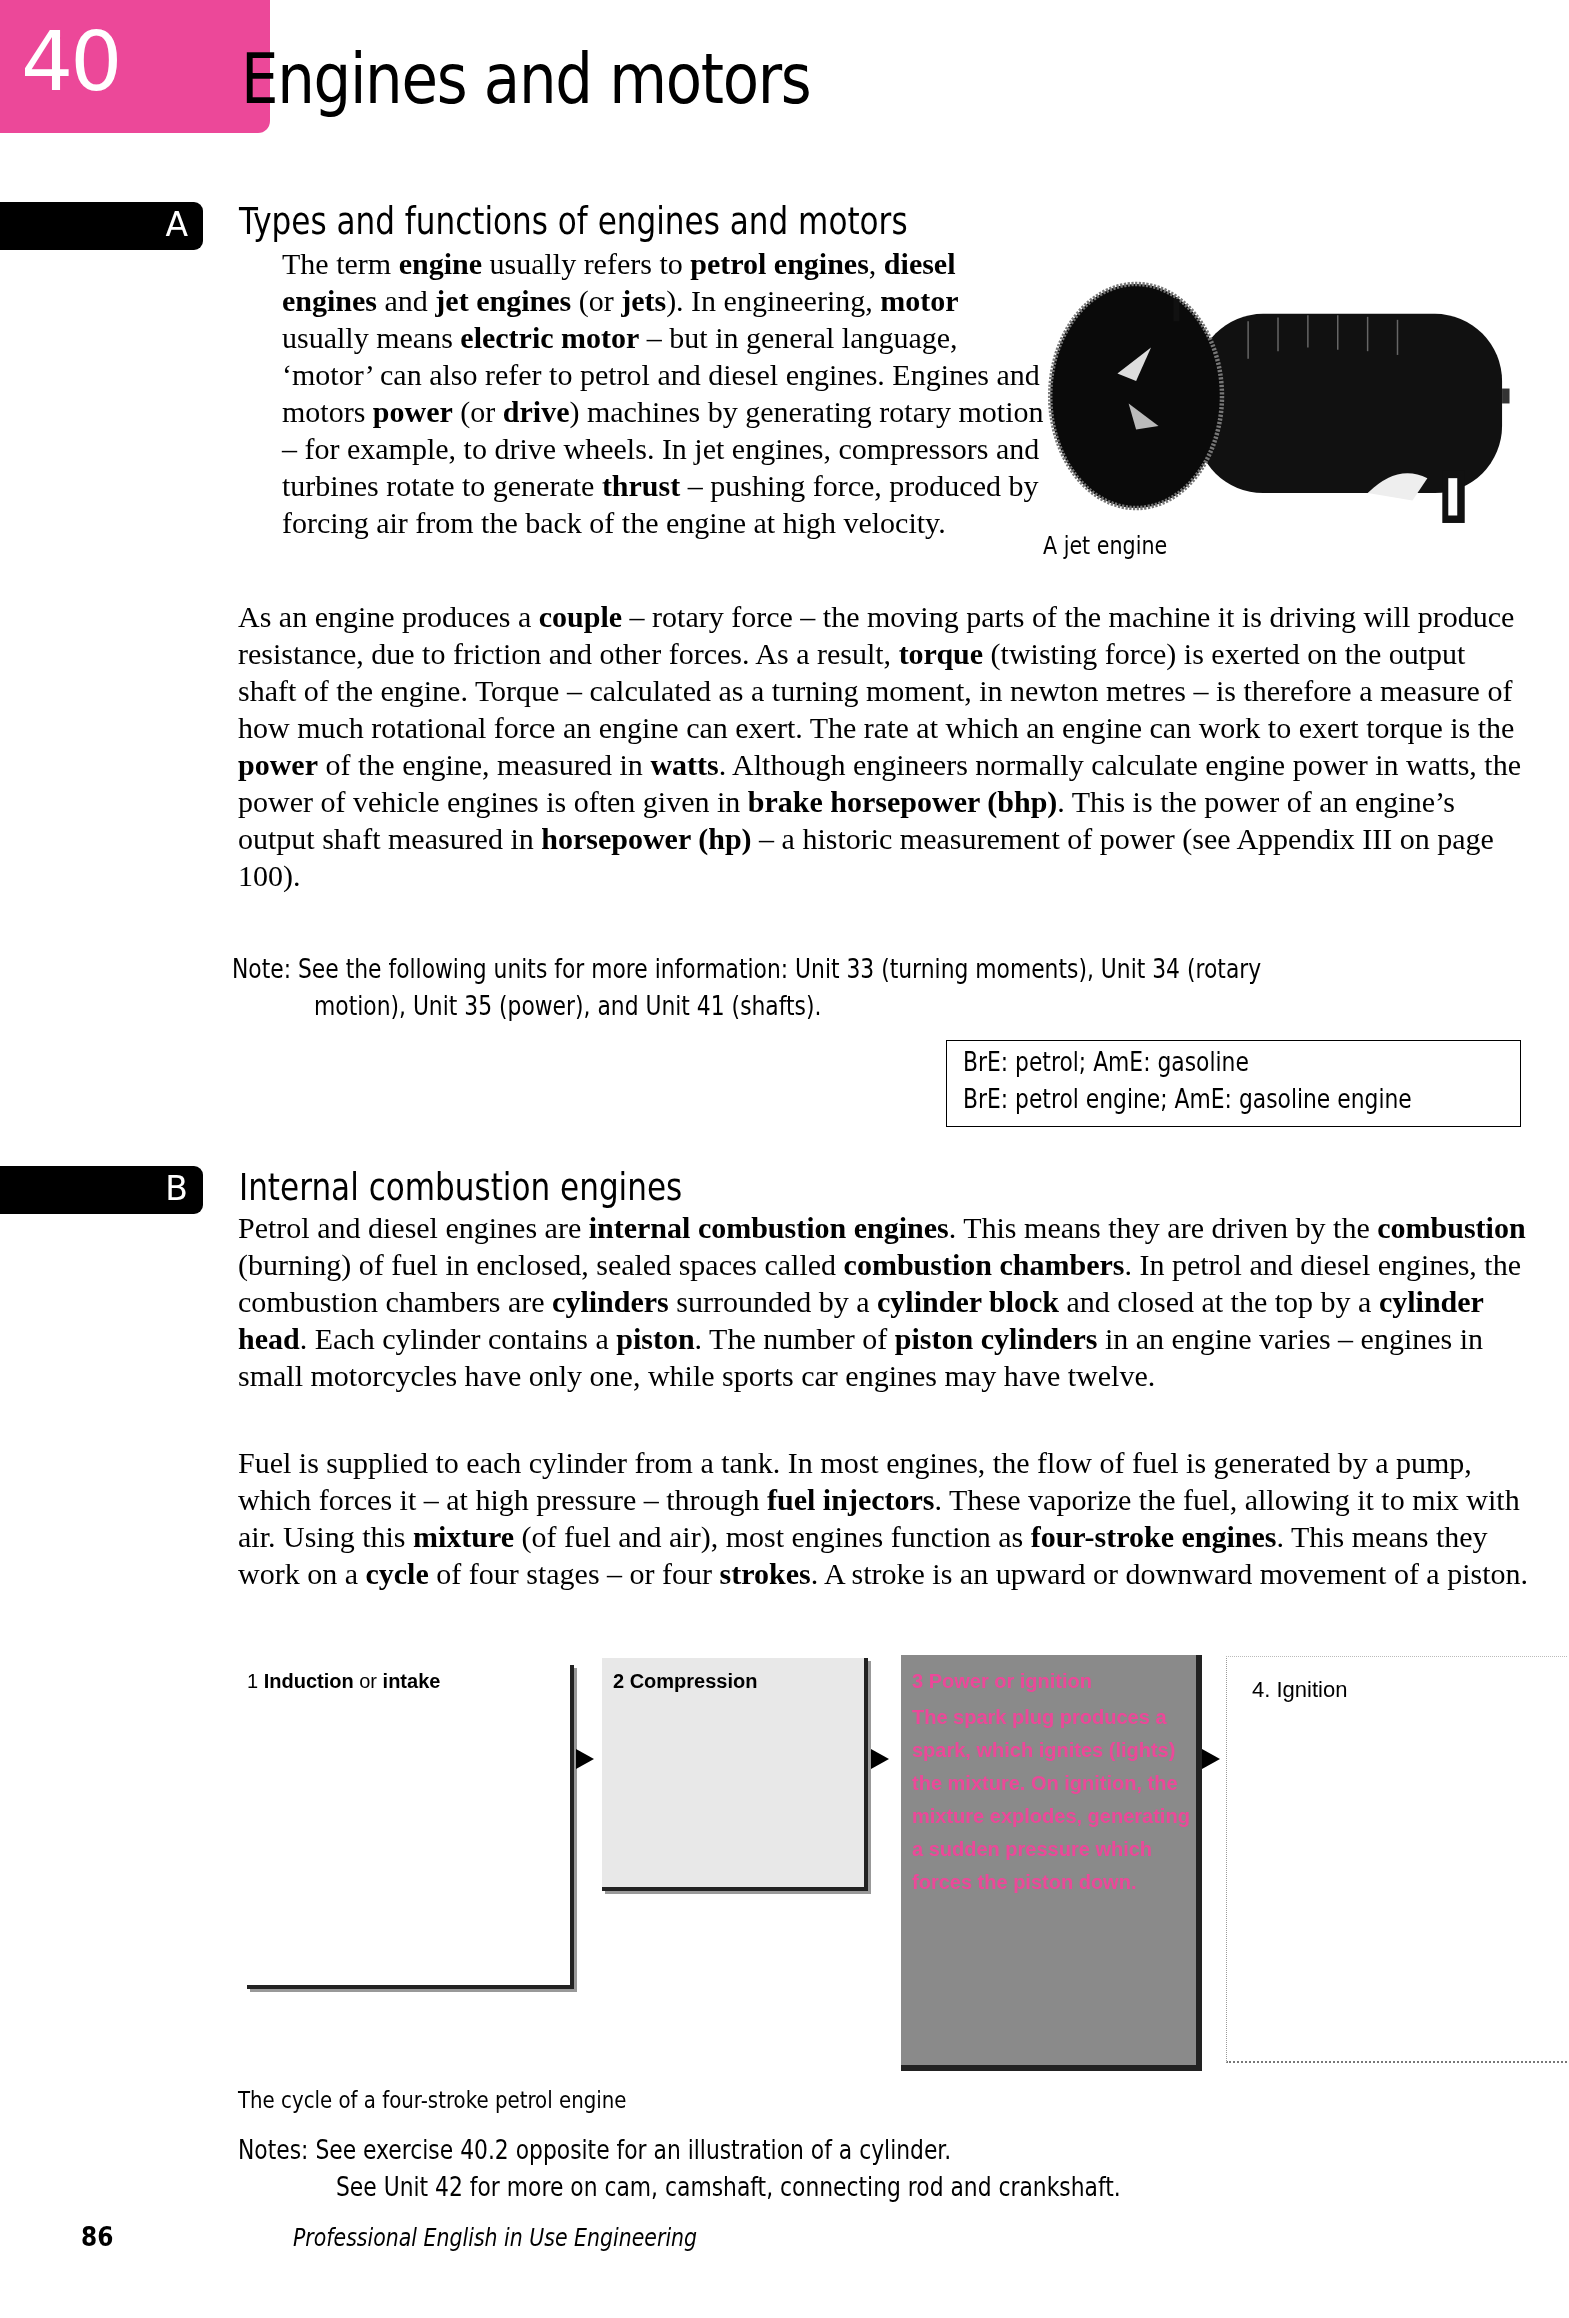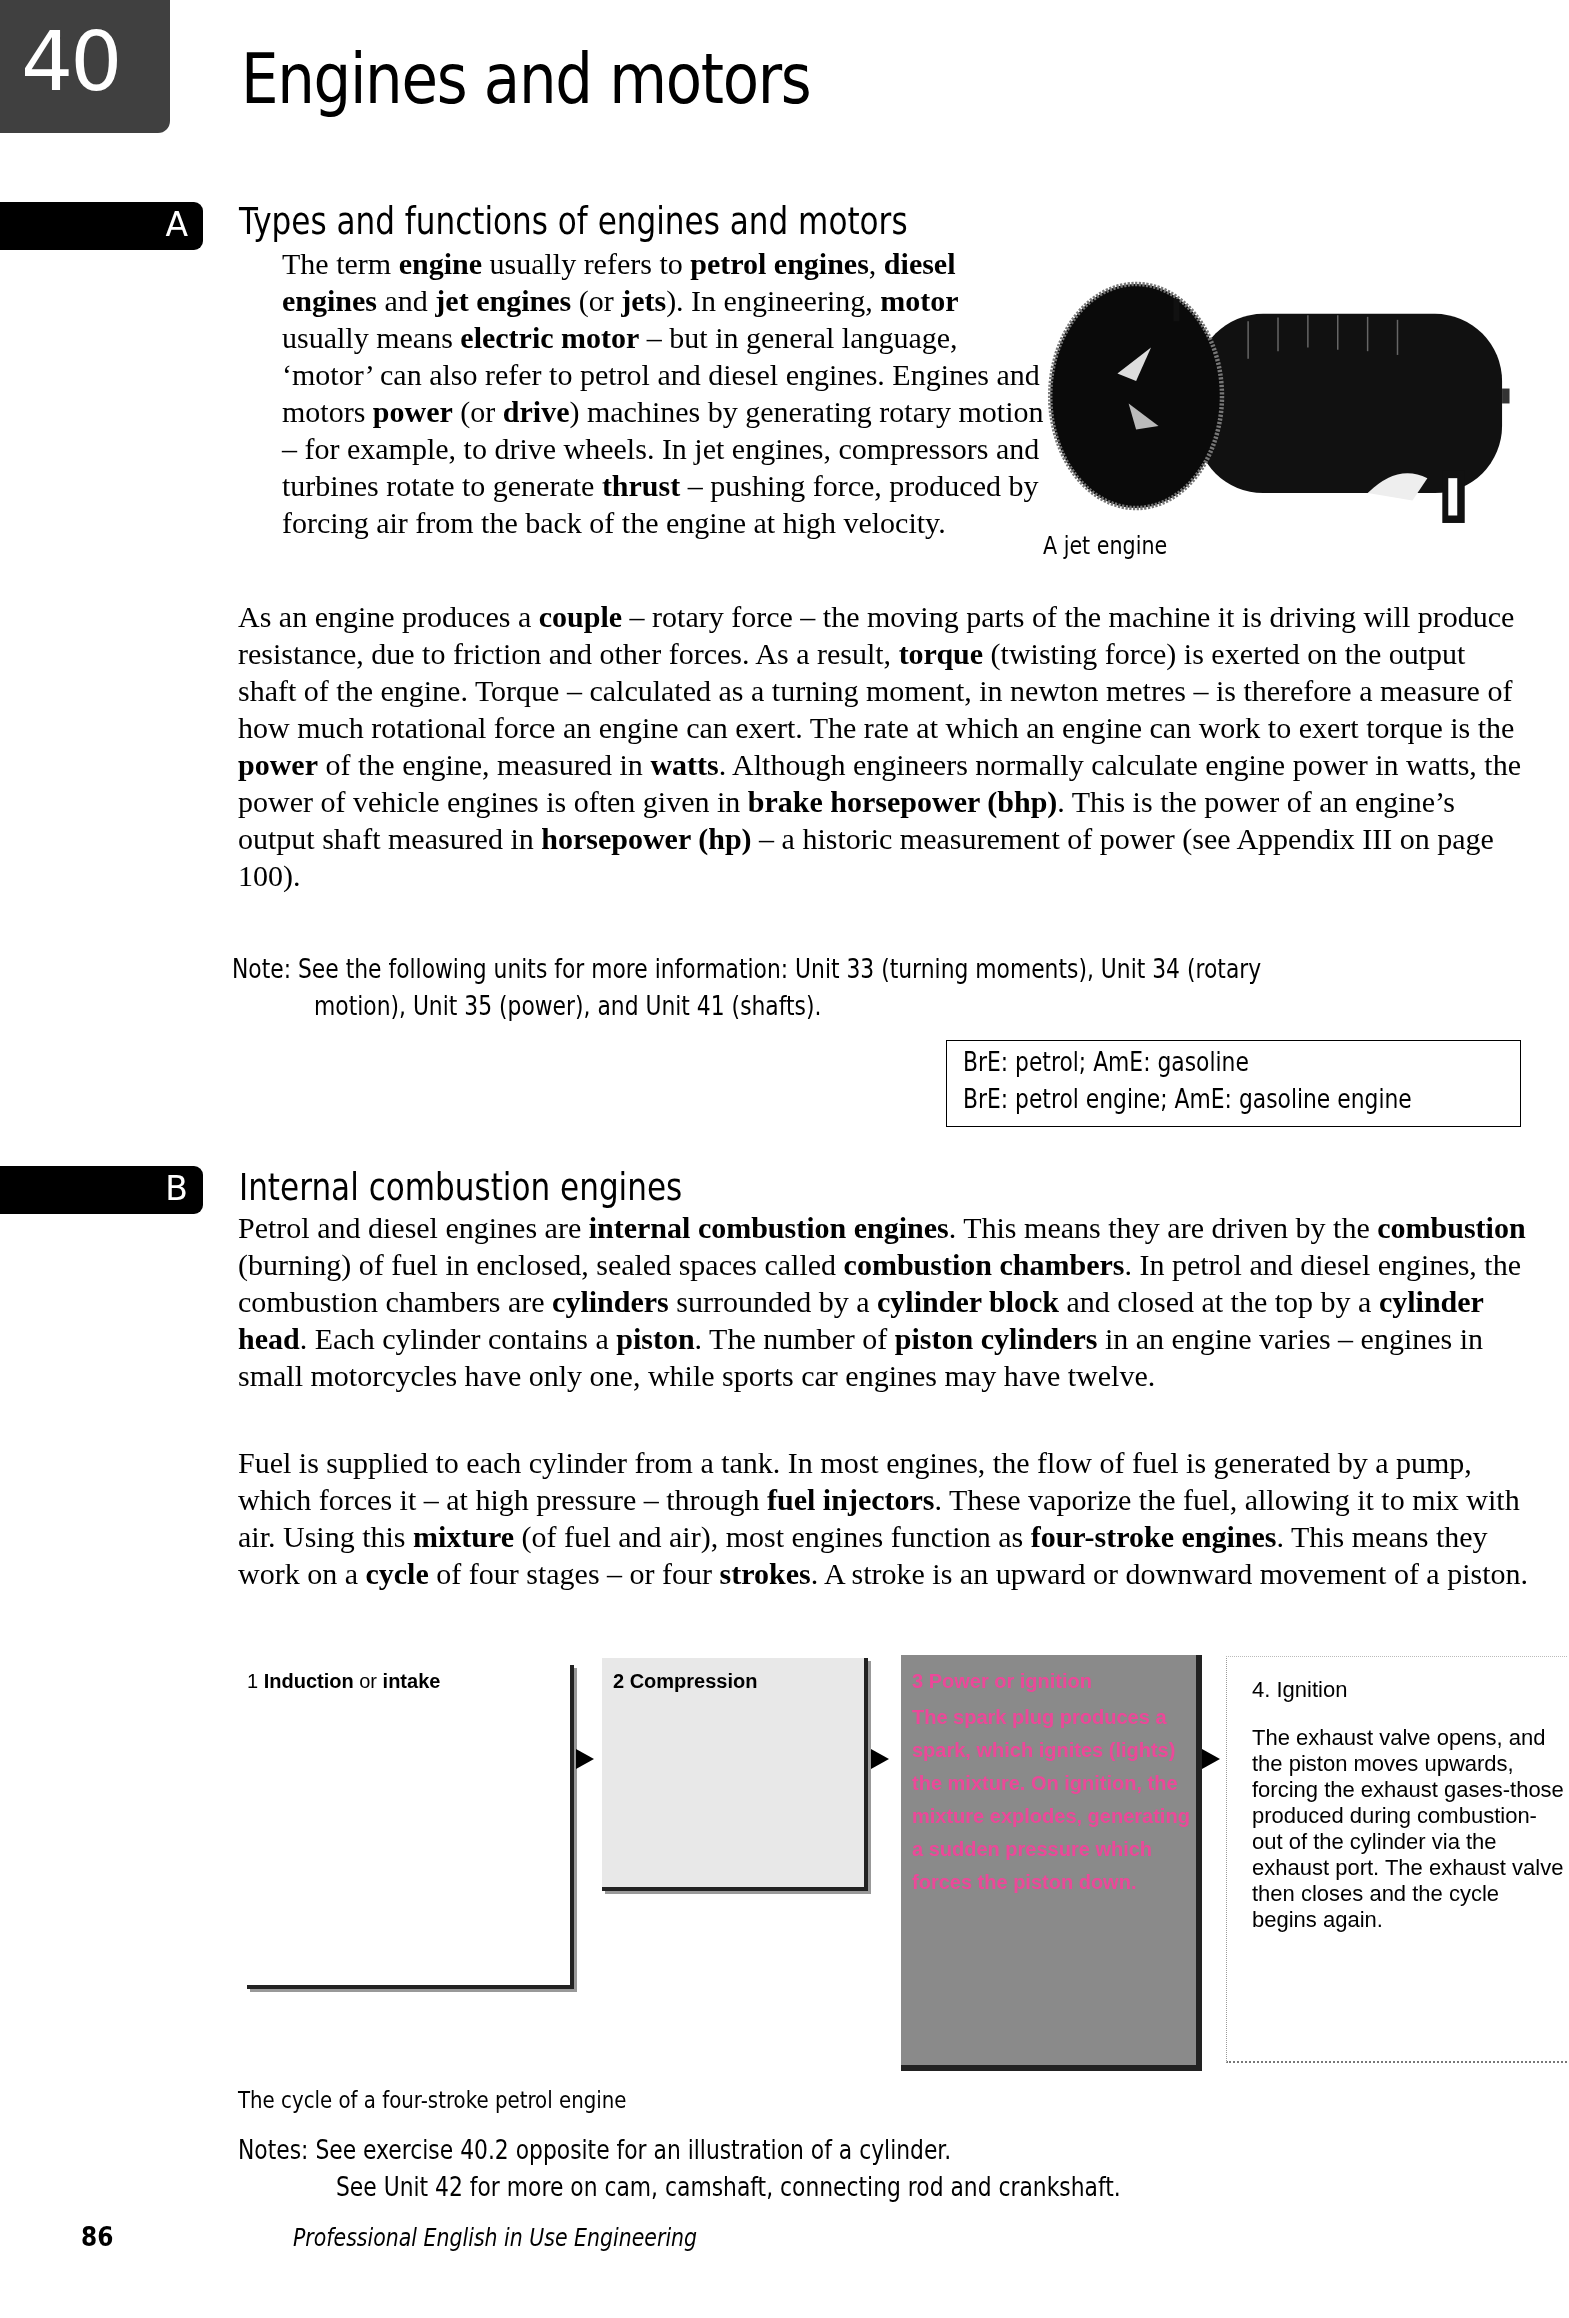--- a/index.html
+++ b/index.html
@@ -1,19 +1,19 @@
 <!DOCTYPE html>
 <html style="font-size:12px"><head>
 <meta charset="utf-8">
 <style>
   html, body { margin: 0; padding: 0; background: #ffffff; }
   body { width: 1570px; height: 2319px; position: relative; overflow: hidden; color: #000; }
 
   
-  #unit-badge { position: absolute; left: 0; top: 0; width: 170px; height: 133px; background: #404040; border-bottom-right-radius: 12px; }
+  #unit-badge { position: absolute; left: 0; top: 0; width: 226px; height: 133px; background: #ec4899; border-bottom-right-radius: 12px; padding-left: 44px; }
   #unit-number { position: absolute; left: 21px; top: 21px; font-family: "DejaVu Sans", sans-serif; font-size: 82px; color: #fff; letter-spacing: -3px; line-height: 1; }
   #unit-title { position: absolute; left: 241px; top: 45px; font-family: "DejaVu Sans", sans-serif; font-size: 69px; line-height: 1; letter-spacing: -1.5px; transform: scaleX(0.86); transform-origin: left; white-space: nowrap; }
 
   
   .sec-badge { position: absolute; left: 0; width: 203px; height: 48px; background: #000; border-top-right-radius: 9px; border-bottom-right-radius: 9px; }
   .sec-letter { position: absolute; right: 15px; top: 6px; color: #fff; font-family: "DejaVu Sans", sans-serif; font-size: 33px; line-height: 1; }
   .sec-title { position: absolute; left: 239px; font-family: "DejaVu Sans", sans-serif; font-size: 37px; line-height: 1; white-space: nowrap; transform: scaleX(0.84); transform-origin: left; }
 
   .para { position: absolute; font-family: "Liberation Serif", serif; font-size: 30px; line-height: 37px; text-align: left; }
   .para b { font-weight: bold; }
@@ -126,21 +126,20 @@
   </div>
   <div id="stage-2" class="stage">
     <span class="stage-title"><b>2 Compression</b></span>
   </div>
   <div id="stage-3" class="stage">
     <span class="stage-title"><b>3 Power or ignition</b></span>
     <span style="font-weight:bold">The spark plug produces a spark, which ignites (lights) the mixture. On ignition, the mixture explodes, generating a sudden pressure which forces the piston down.</span>
   </div>
   <div id="stage-4" class="stage">
     <span class="stage-title">4. Ignition</span>
-    <span>The exhaust valve opens, and the piston moves upwards, forcing the exhaust gases-those produced during combustion-out of the cylinder via the exhaust port. The exhaust valve then closes and the cycle begins again.</span>
   </div>
 
   <div id="arrow-1" class="arrow"></div>
   <div id="arrow-2" class="arrow"></div>
   <div id="arrow-3" class="arrow"></div>
 </div>
 
 <div id="diagram-caption">The cycle of a four-stroke petrol engine</div>
 
 <div id="notes-b-1" class="note">Notes: See exercise 40.2 opposite for an illustration of a cylinder.</div>

